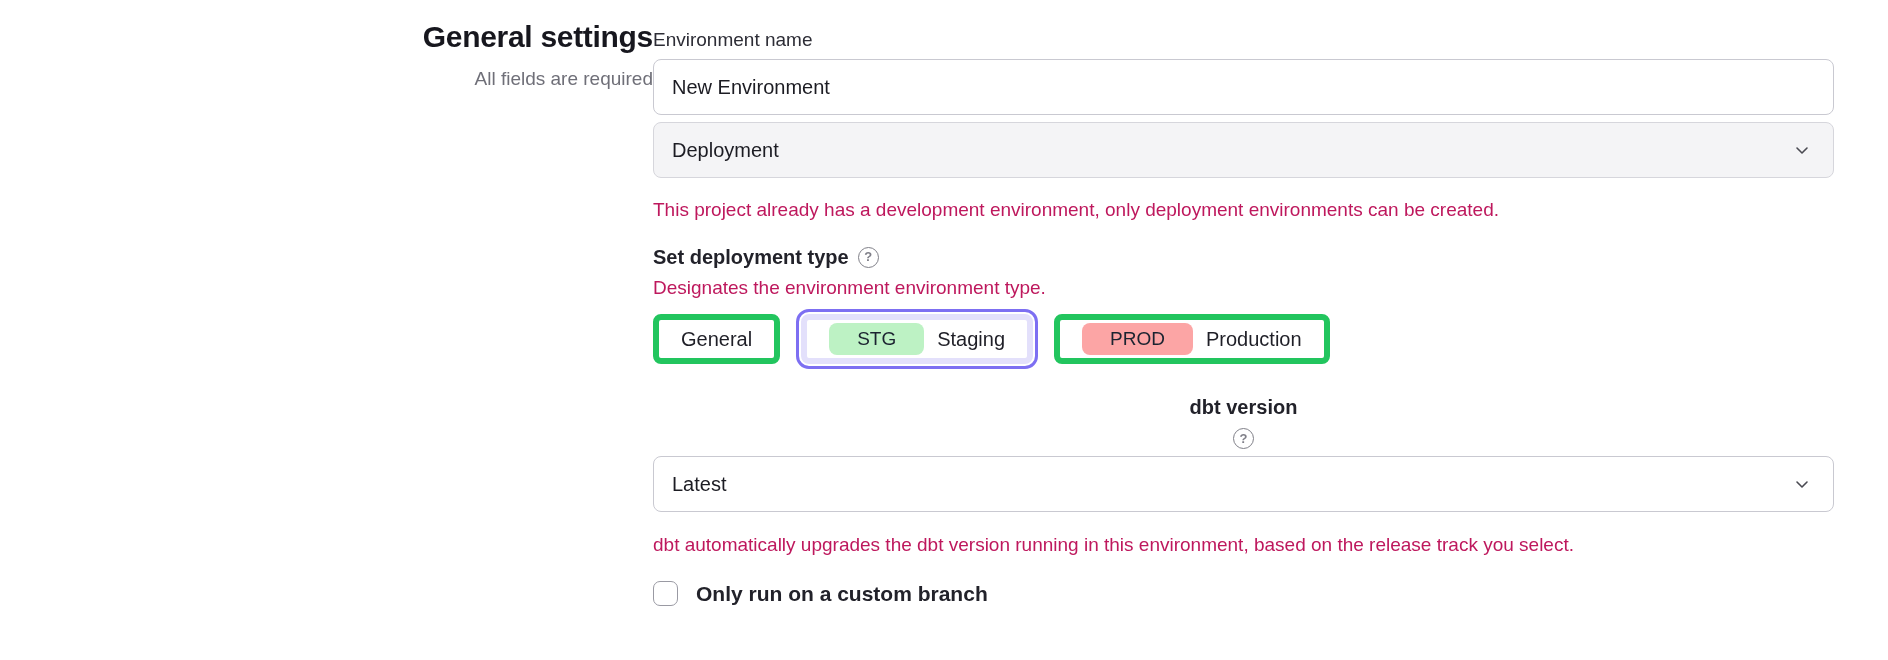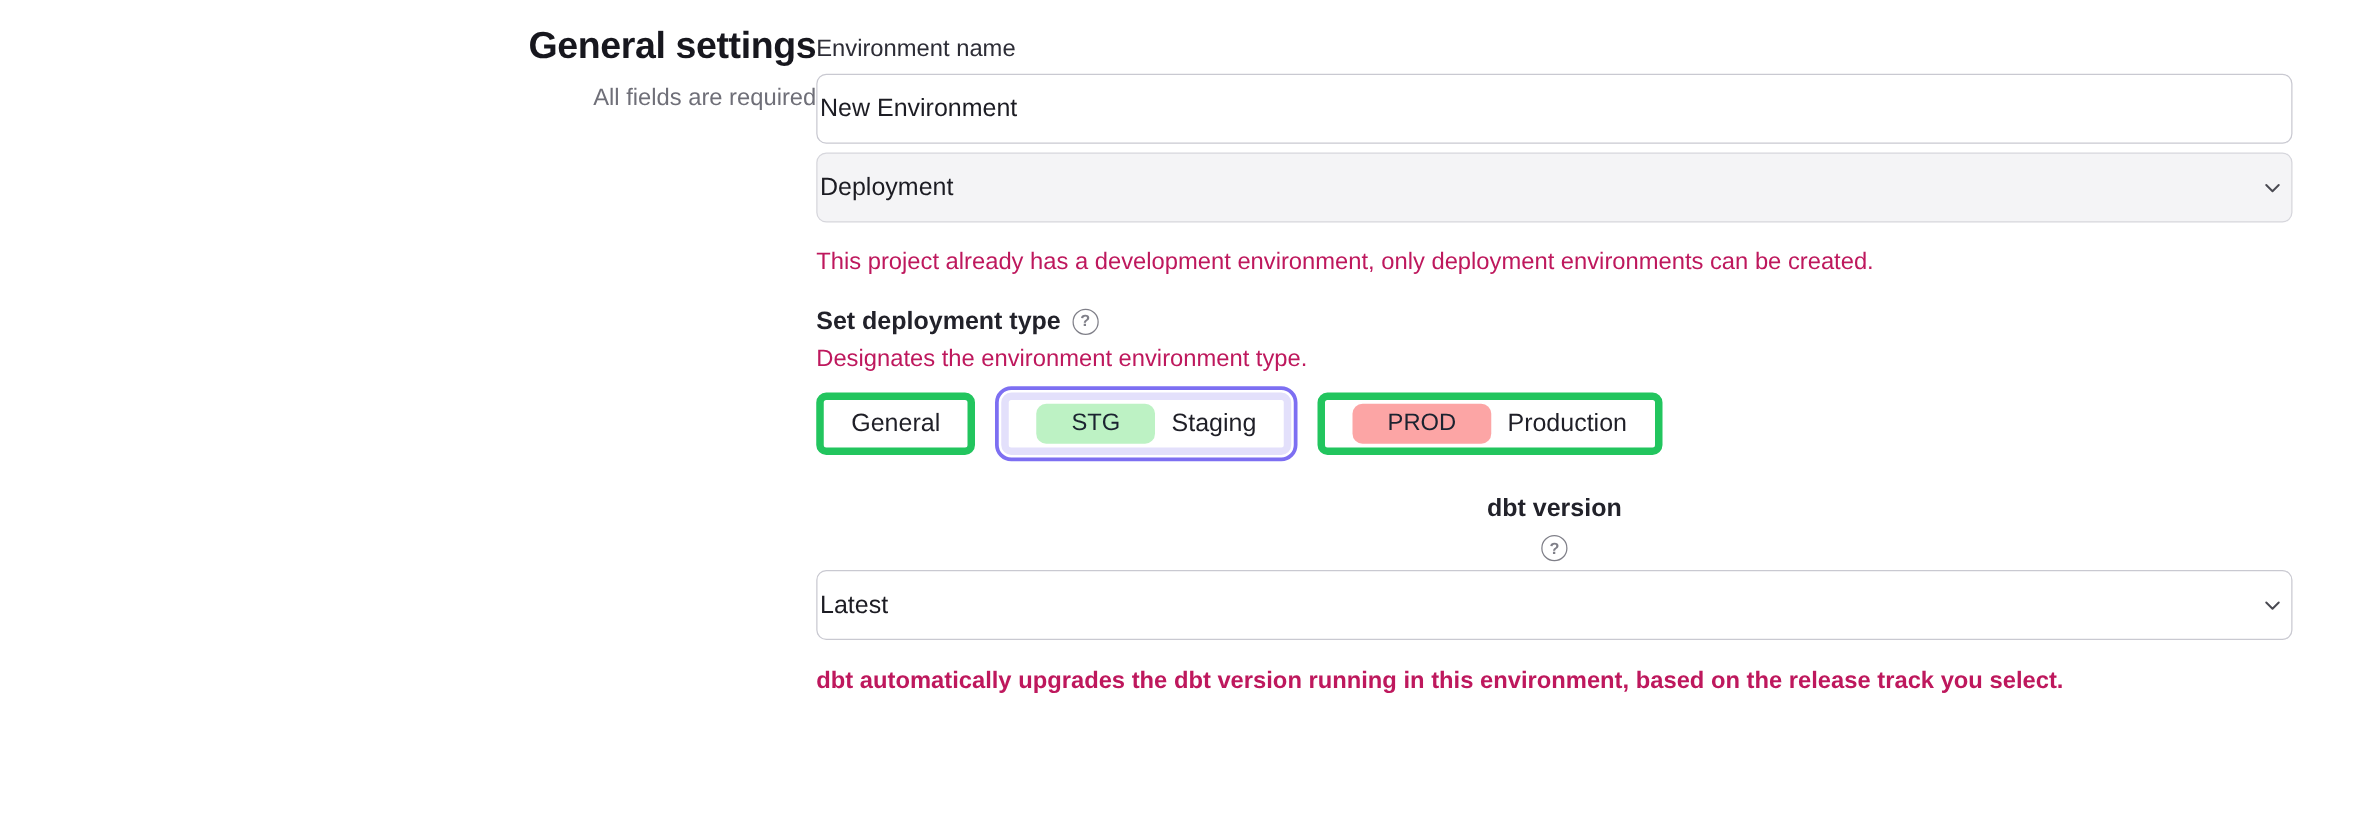--- a/index.html
+++ b/index.html
@@ -18,21 +18,21 @@
 
   
   .form-col { width: 1181px; flex: 0 0 auto; }
   .field-label { font-size: 19px; color: #2d2d36; line-height: 24px; margin-top: 10px; }
   .field-label.disabled { color: #a8a8b1; }
   .section-heading { font-size: 20px; font-weight: 700; color: #22222a; line-height: 24px; display: flex; align-items: center; gap: 9px; }
   .helper-text { font-size: 19px; color: #be185d; line-height: 24px; }
 
   .text-input, .select-box {
     width: 100%; height: 56px; border: 1px solid #c9c9d1; border-radius: 8px;
-    background: #ffffff; display: flex; align-items: center; padding: 0 2px;
+    background: #ffffff; display: flex; align-items: center; padding: 0 18px;
     font-size: 20px; color: #1c1c23; margin-top: 7px;
   }
   .select-box { justify-content: space-between; cursor: pointer; }
   .select-box.disabled { background: #f4f4f6; border-color: #d6d6dc; }
   .chevron { width: 18px; height: 18px; flex: 0 0 auto; margin-right: 4px; }
   .chevron svg { display: block; }
 
   .btn-row { display: flex; align-items: center; gap: 16px; margin-top: 14px; }
   .type-btn {
     height: 50px; background: #ffffff; border: 6px solid #22c55e; border-radius: 8px;
@@ -62,21 +62,21 @@
     background: #ffffff; cursor: pointer; flex: 0 0 auto;
   }
   .checkbox-label { font-size: 21px; font-weight: 600; color: #22222a; }
 
   
   .mt-env-type { margin-top: 27px; }
   .mt-helper1 { margin-top: 20px; }
   .mt-sec1 { margin-top: 23px; }
   .mt-helper2 { margin-top: 7px; }
   .mt-dbt { margin-top: 31px; flex-direction: column; }
-  .mt-helper3 { margin-top: 21px; font-weight: bold; }
+  .mt-helper3 { margin-top: 21px; }
 </style>
 </head>
 <body>
 
 <div class="layout">
 
   <div class="left-col">
     <div class="page-title">General settings</div>
     <div class="page-subtitle">All fields are required</div>
   </div>
@@ -125,15 +125,19 @@
     <div class="select-box">
       <span>Latest</span>
       <span class="chevron">
         <svg width="18" height="18" viewBox="0 0 18 18">
             <polyline points="4,7 9,12 14,7" fill="none" stroke="#4a4a52" stroke-width="1.6" stroke-linecap="round" stroke-linejoin="round"></polyline>
           </svg>
       </span>
     </div>
     <div class="helper-text mt-helper3">dbt automatically upgrades the dbt version running in this environment, based on the release track you select.</div>
 
+    <div class="checkbox-row">
+      <span class="checkbox"></span>
+      <span class="checkbox-label">Only run on a custom branch</span>
+    </div>
 
   </div>
 </div>
 
 </body></html>

